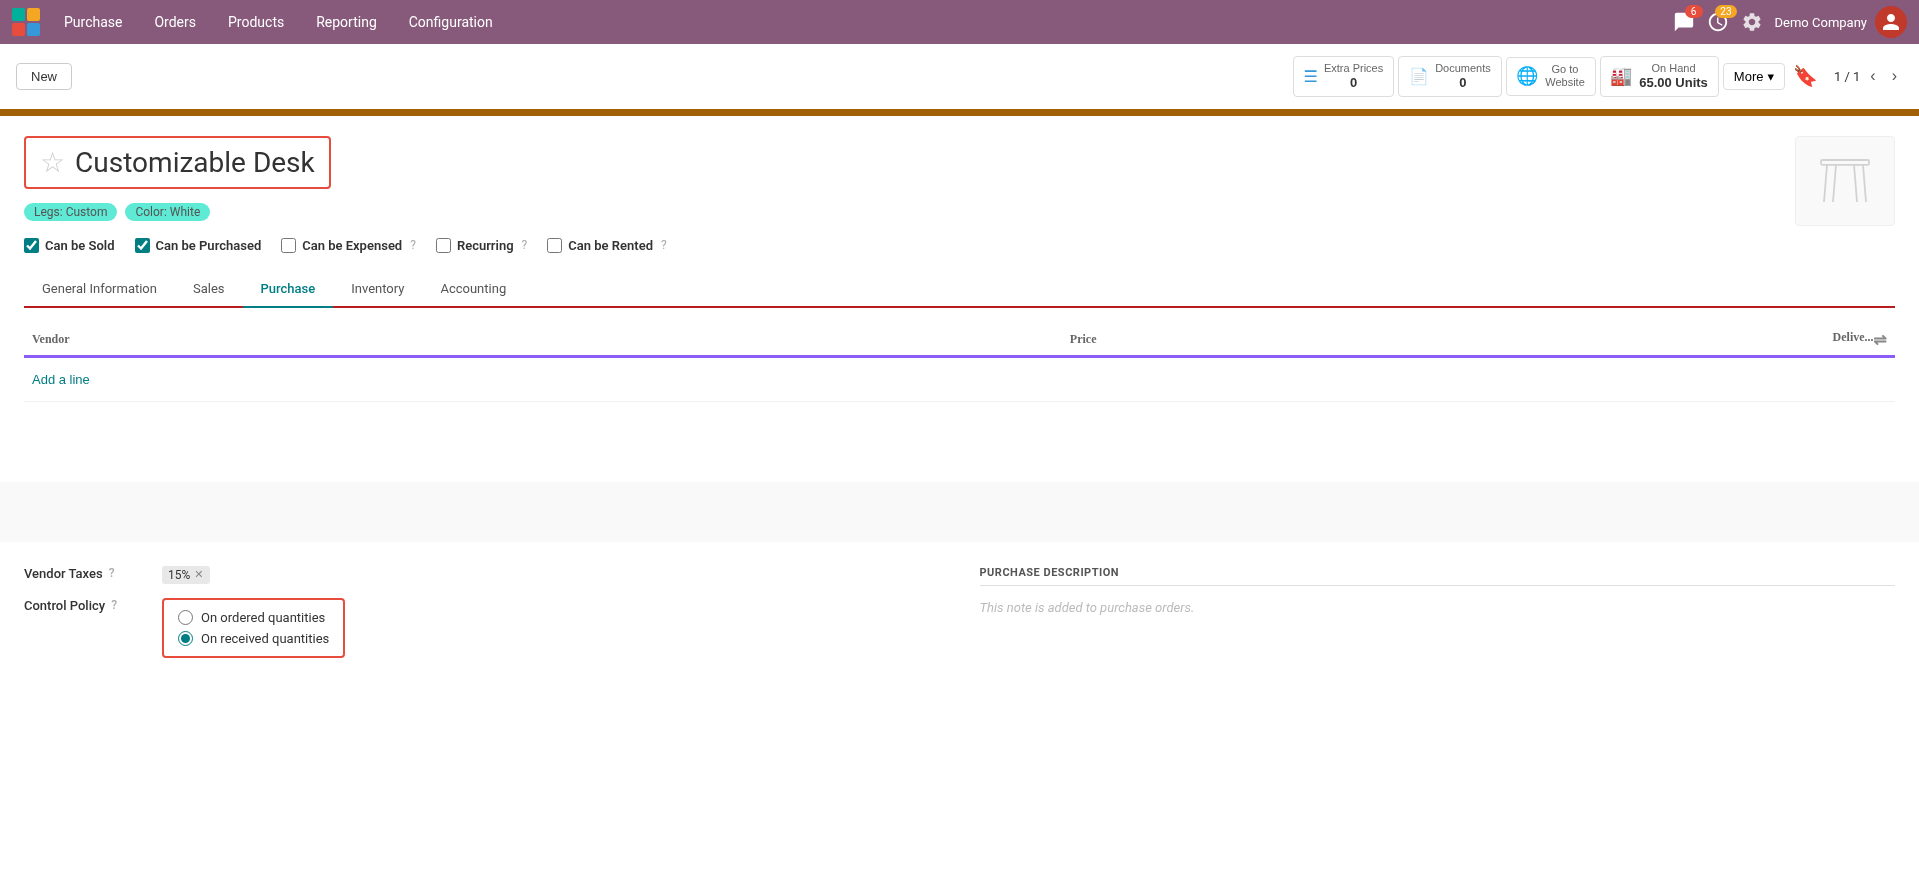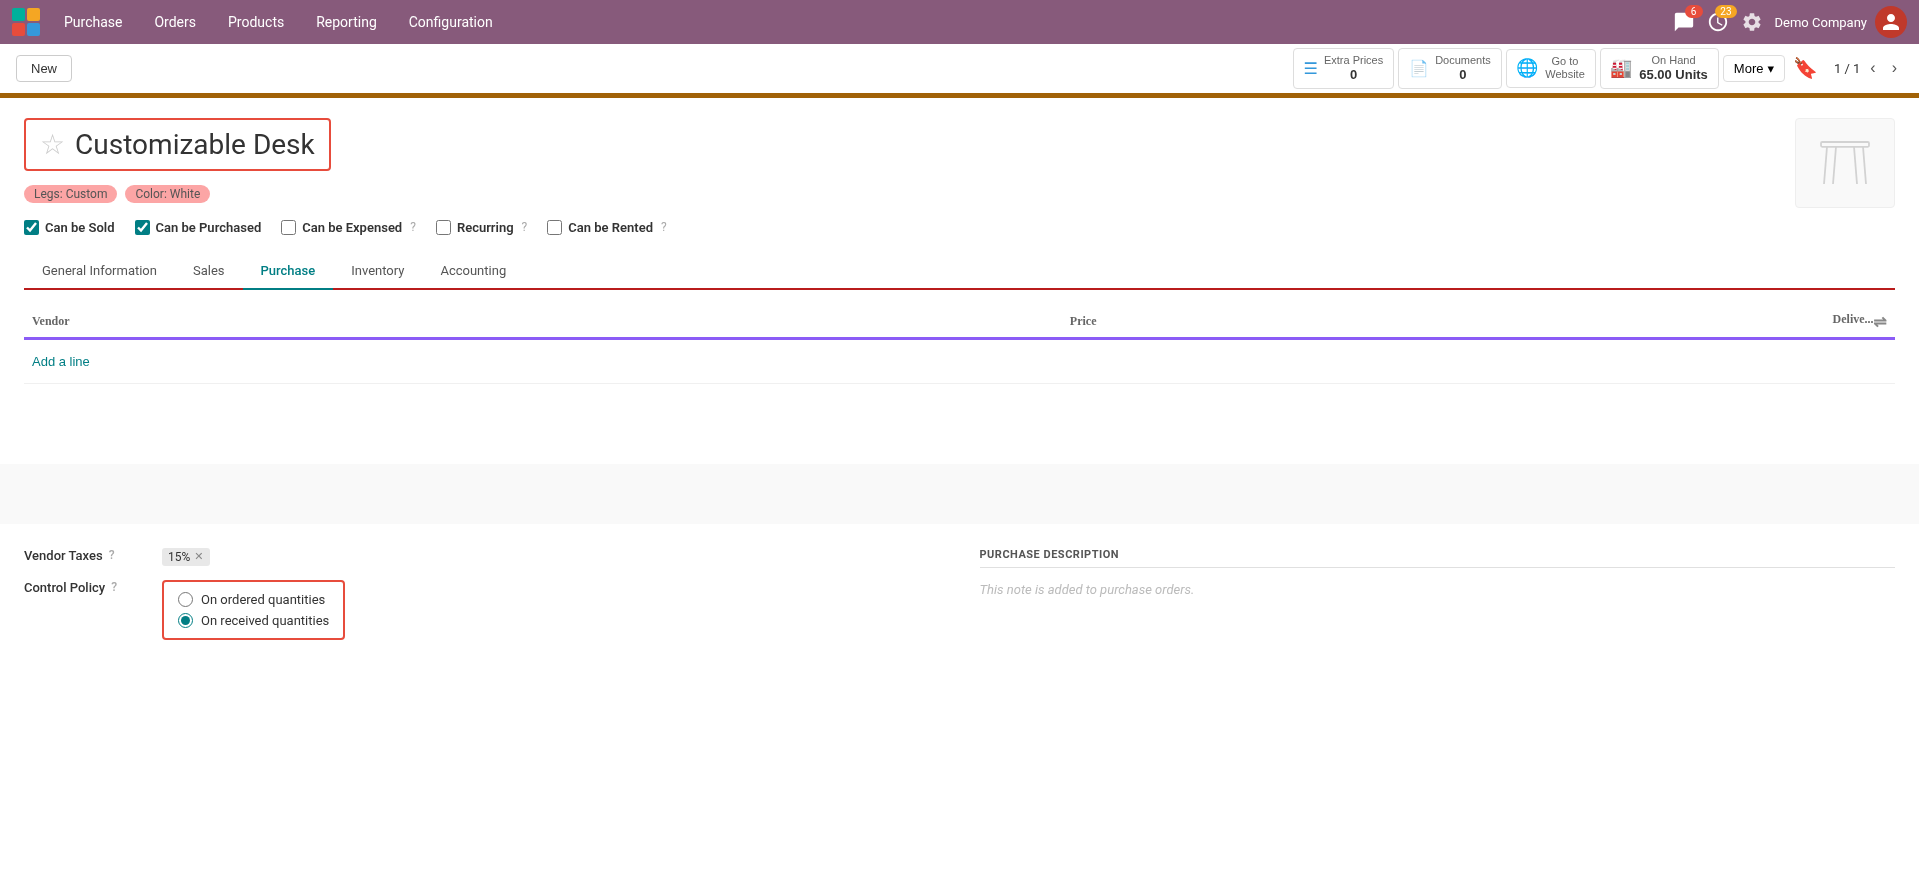--- a/index.html
+++ b/index.html
@@ -20,21 +20,21 @@
     .top-nav-icons { display: flex; align-items: center; gap: 12px; }
     .nav-icon-badge { position: relative; display: inline-flex; align-items: center; justify-content: center; color: #fff; cursor: pointer; }
     .nav-icon-badge .badge { position: absolute; top: -6px; right: -8px; background: #e74c3c; color: #fff; border-radius: 10px; font-size: 10px; padding: 1px 5px; min-width: 18px; text-align: center; }
     .nav-icon-badge .badge-orange { background: #f5a623; }
     .nav-icon-badge svg { width: 22px; height: 22px; fill: #fff; }
     .user-area { display: flex; align-items: center; gap: 8px; color: #fff; cursor: pointer; }
     .user-avatar { width: 32px; height: 32px; border-radius: 50%; background: #c0392b; display: flex; align-items: center; justify-content: center; overflow: hidden; }
 
     
     .action-bar {
-      display: flex; align-items: center; padding: 4px 16px; border-bottom: 5px solid #a16207; gap: 8px; background: #fff; min-height: 52px;
+      display: flex; align-items: center; padding: 12px 16px; border-bottom: 7px solid #a16207; gap: 8px; background: #fff; min-height: 52px;
     }
     .btn-new { background: #fff; border: 1px solid #ccc; border-radius: 4px; padding: 5px 14px; font-size: 13px; cursor: pointer; color: #333; }
     .breadcrumb-area { display: flex; flex-direction: column; margin-right: 12px; }
     .breadcrumb-top { font-size: 12px; color: #017e84; }
     .breadcrumb-top span { cursor: pointer; }
     .breadcrumb-top .sep { color: #999; margin: 0 4px; }
     .breadcrumb-bottom { font-size: 12px; color: #017e84; display: flex; align-items: center; gap: 6px; }
     .gear-icon { color: #888; cursor: pointer; font-size: 14px; }
     .action-bar-spacer { flex: 1; }
 
@@ -55,21 +55,21 @@
     
     .main-content { padding: 20px 24px; background: #fff; }
 
     
     .product-header { display: flex; align-items: flex-start; margin-bottom: 12px; }
     .product-title-area { flex: 1; }
     .product-title-box { border: 2px solid #e74c3c; border-radius: 4px; display: inline-flex; align-items: center; gap: 10px; padding: 8px 14px; margin-bottom: 10px; }
     .star-icon { font-size: 28px; color: #ccc; cursor: pointer; }
     .product-name { font-size: 28px; font-weight: 400; color: #333; }
     .product-tags { display: flex; gap: 8px; flex-wrap: wrap; margin-top: 4px; }
-    .product-tag { background: #fca5a5; border-radius: 12px; padding: 2px 10px; font-size: 12px; color: #555; }
+    .product-tag { background: #5eead4; border-radius: 12px; padding: 2px 10px; font-size: 12px; color: #555; }
     .product-image { width: 100px; height: 90px; border: 1px solid #eee; border-radius: 4px; display: flex; align-items: center; justify-content: center; background: #f9f9f9; margin-left: 20px; }
     .product-image svg { width: 60px; height: 60px; opacity: 0.4; }
 
     
     .checkboxes-row { display: flex; align-items: center; gap: 20px; margin-bottom: 18px; flex-wrap: wrap; }
     .checkbox-item { display: flex; align-items: center; gap: 6px; font-size: 13px; color: #333; }
     .checkbox-item input[type=checkbox] { accent-color: #017e84; width: 15px; height: 15px; }
     .checkbox-item label { display: flex; align-items: center; gap: 4px; cursor: pointer; font-weight: 600; }
     .help-icon { color: #aaa; font-size: 12px; cursor: pointer; margin-left: 2px; }
 

